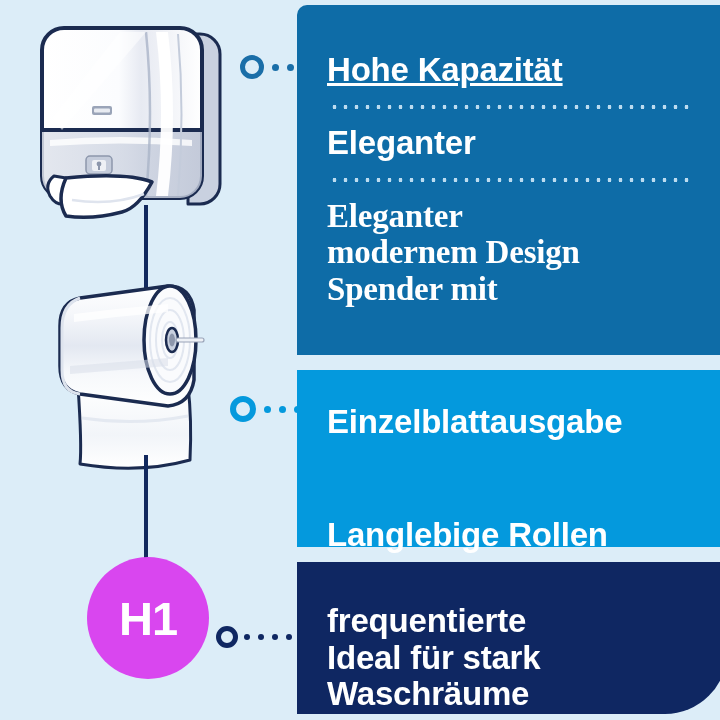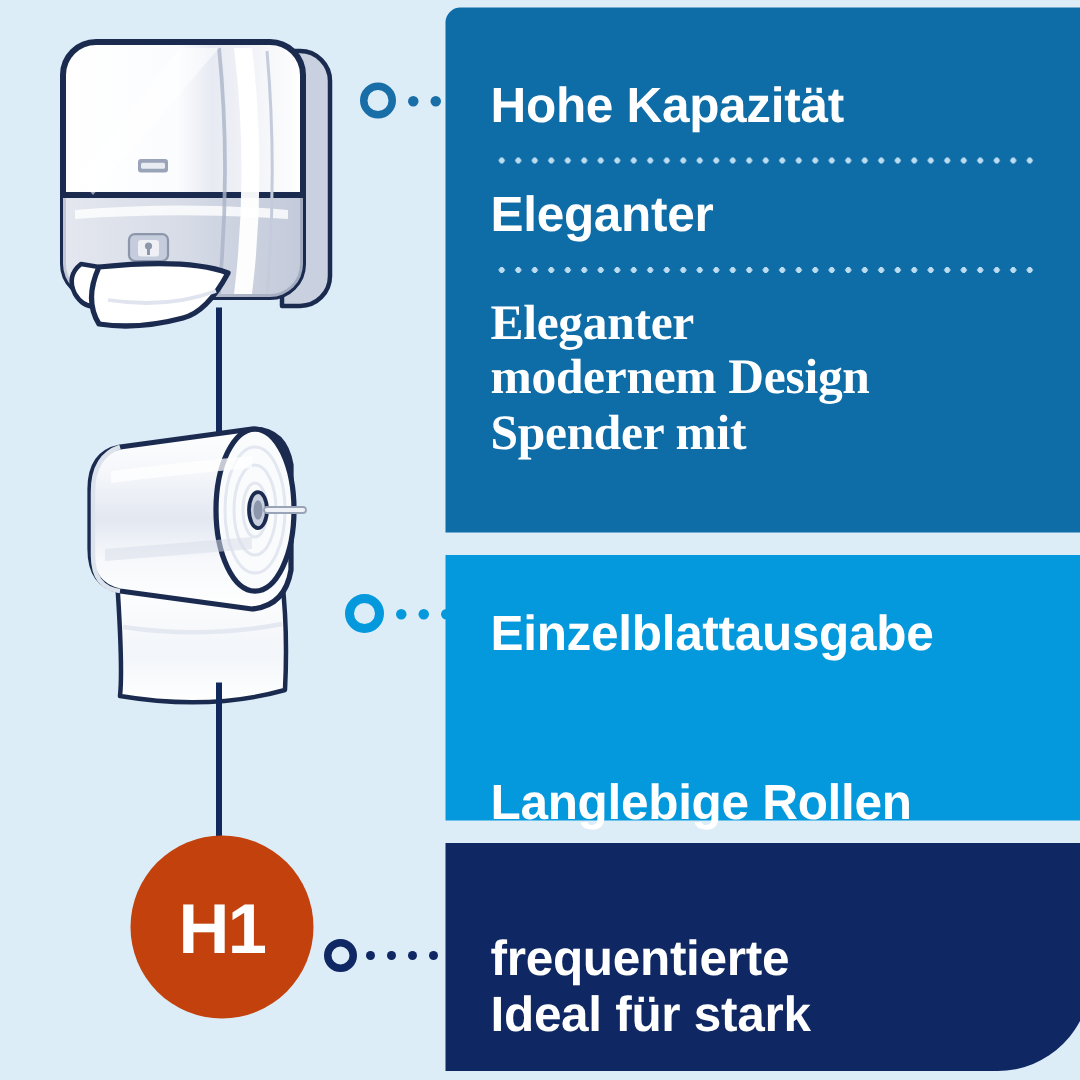--- a/index.html
+++ b/index.html
@@ -49,21 +49,21 @@
     color: #ffffff;
     font-weight: bold;
     line-height: 1.12;
     letter-spacing: -0.2px;
     margin-top: 40px;
   }
   .panel-a .feature { font-size: 33px; }
   .panel-b .feature { font-size: 33px; }
   .panel-c .feature { font-size: 33px; }
 
-  .panel-a .feature.f1 { margin: 0 0 0 0; }
+  .panel-a .feature.f1 { margin: 0 0 0 0; text-decoration: underline; }
   .panel-a .feature.f2 { margin: 0; }
   .panel-a .feature.f3 { margin: 0; font-family: Liberation Serif, serif; }
 
   .divider {
     height: 4px;
     margin: 16px 2px 16px 2px;
     background-image: radial-gradient(circle, #bcdcf0 1.9px, rgba(0,0,0,0) 2.1px);
     background-size: 11px 4px;
     background-repeat: repeat-x;
     background-position: left center;
@@ -94,21 +94,21 @@
   .dl-c i { width: 6px; height: 6px; background: #0f2762; }
 
   
   .h1-badge {
     position: absolute;
     left: 87px;
     top: 557px;
     width: 122px;
     height: 122px;
     border-radius: 50%;
-    background: #c2410c;
+    background: #d946ef;
     display: flex;
     align-items: center;
     justify-content: center;
   }
   .h1-badge span {
     color: #ffffff;
     font-size: 47px;
     font-weight: bold;
     letter-spacing: -1px;
     line-height: 1;
@@ -272,16 +272,17 @@
     <div class="divider"></div>
     <div class="feature">
       <span>Langlebige Rollen</span>
     </div>
   </div>
 
   <div class="panel panel-c">
     <div class="feature">
       <div>frequentierte</div>
       <div>Ideal für stark</div>
+      <div>Waschräume</div>
     </div>
   </div>
 
 </div>
 
 </body></html>

